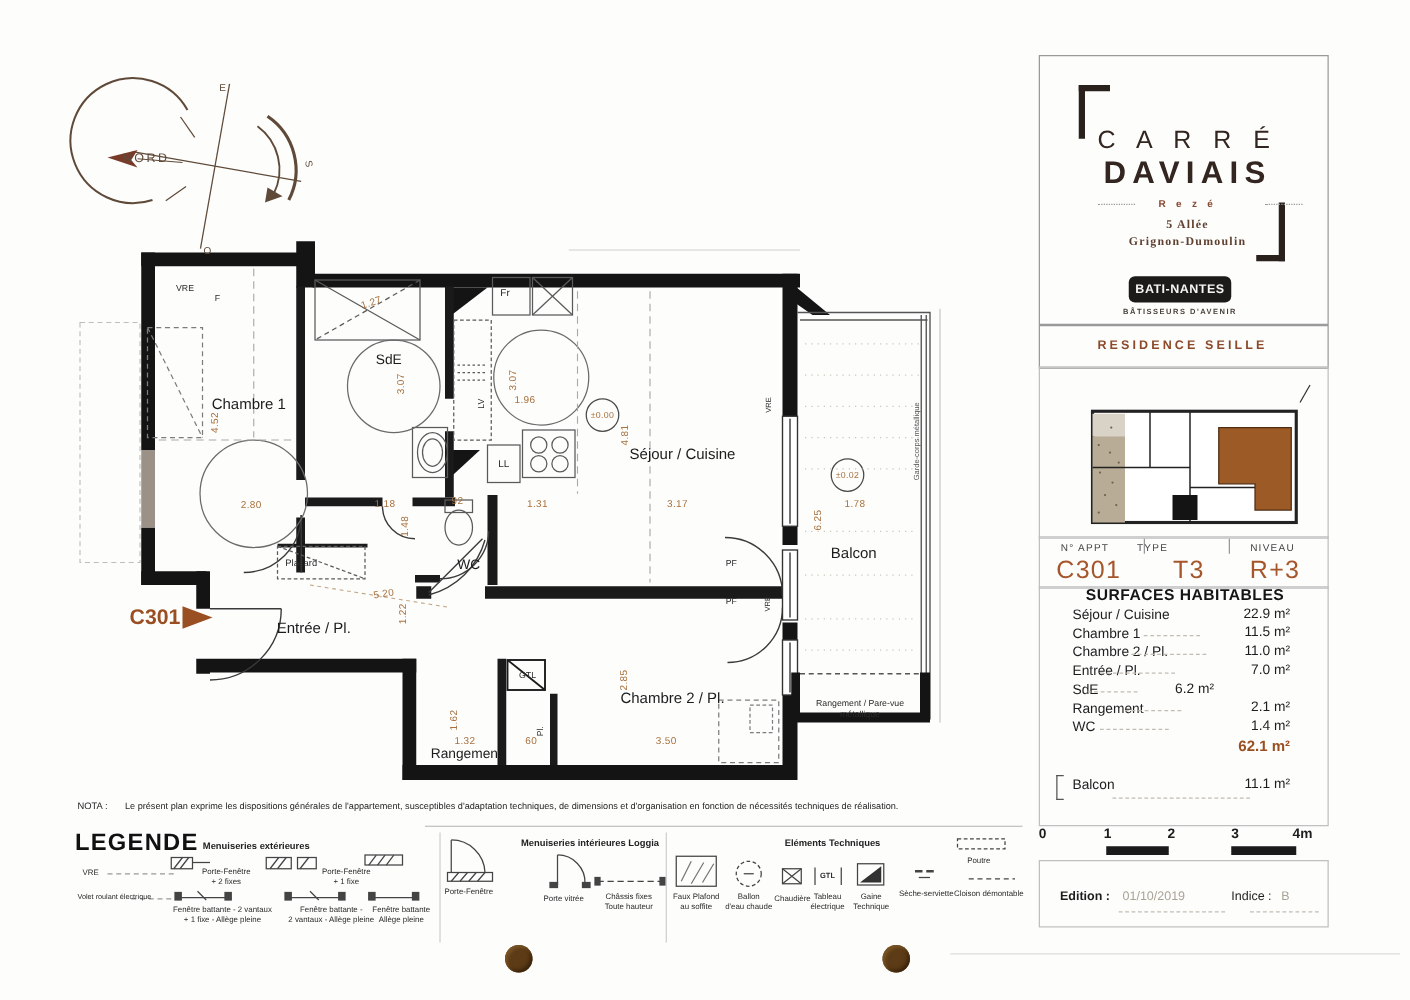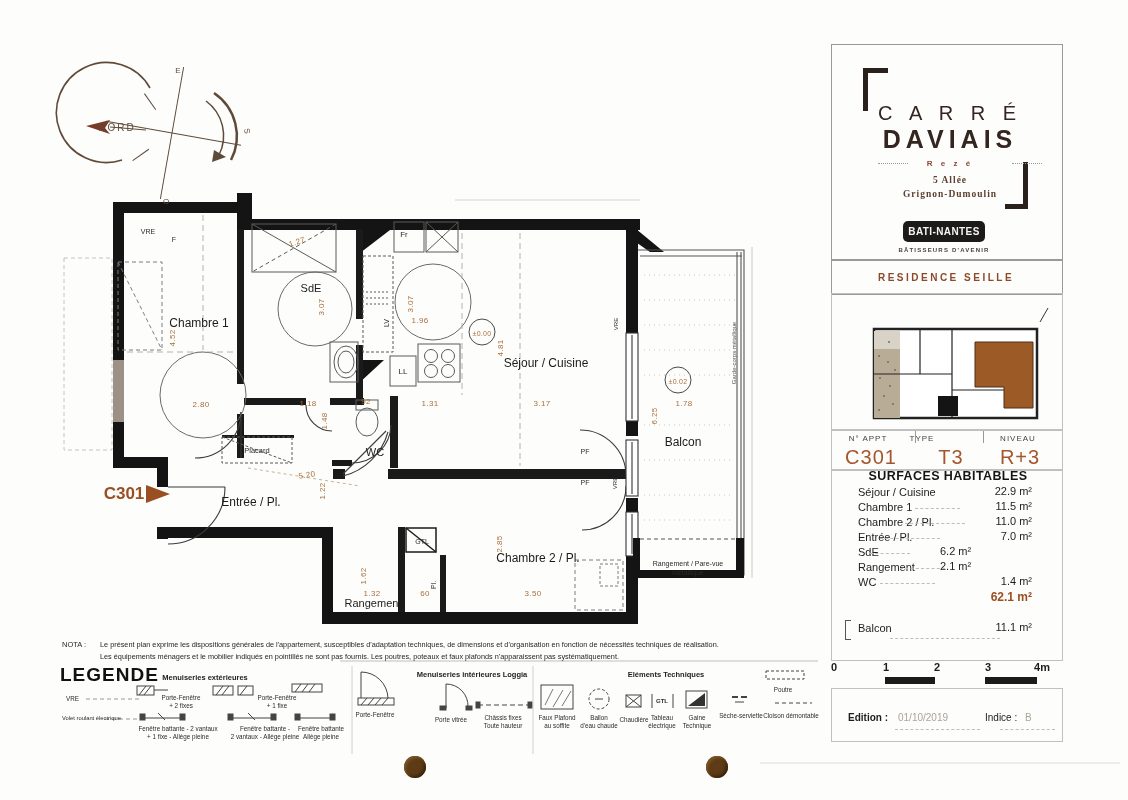--- a/index.html
+++ b/index.html
@@ -254,21 +254,21 @@
   <span class="c" style="left:166px;top:201px;font-size:8px;color:#5f4a39;">O</span>
 
   <span class="c tag" style="left:148px;top:231px;">VRE</span>
   <span class="c tag" style="left:174px;top:239px;">F</span>
   <span class="c room" style="left:199px;top:323px;">Chambre 1</span>
   <span class="c room" style="left:311px;top:288px;font-size:11px;">SdE</span>
   <span class="c tag" style="left:404px;top:234px;font-size:8px;">Fr</span>
   <span class="cv tag" style="left:386px;top:323px;">LV</span>
   <span class="c tag" style="left:403px;top:371px;font-size:8px;">LL</span>
   <span class="c room" style="left:375px;top:452px;font-size:11px;">WC</span>
-  <span class="c tag" style="left:257px;top:450px;font-size:7.5px;">Placard</span>
+  <span class="c tag" style="left:241px;top:450px;font-size:7.5px;">Placard</span>
   <span class="c room" style="left:251px;top:502px;">Entrée / Pl.</span>
   <span class="c" style="left:124px;top:494px;font-size:17px;font-weight:bold;color:#9a4f22;">C301</span>
   <span class="c room" style="left:373px;top:603px;font-size:11px;">Rangement</span>
   <span class="c tag" style="left:422px;top:541px;">GTL</span>
   <span class="cv tag" style="left:433px;top:585px;">Pl.</span>
   <span class="c room" style="left:538px;top:558px;">Chambre 2 / Pl.</span>
   <span class="c room" style="left:546px;top:363px;">Séjour / Cuisine</span>
   <span class="c room" style="left:683px;top:442px;">Balcon</span>
   <span class="c tag" style="left:585px;top:451px;">PF</span>
   <span class="c tag" style="left:585px;top:482px;">PF</span>
@@ -337,21 +337,21 @@
   <span class="lft" style="left:940px;top:485px;width:92px;text-align:right;font-size:11px;">22.9 m²</span>
   <span class="lft" style="left:858px;top:501px;font-size:11px;">Chambre 1</span>
   <span class="lft" style="left:940px;top:500px;width:92px;text-align:right;font-size:11px;">11.5 m²</span>
   <span class="lft" style="left:858px;top:516px;font-size:11px;">Chambre 2 / Pl.</span>
   <span class="lft" style="left:940px;top:515px;width:92px;text-align:right;font-size:11px;">11.0 m²</span>
   <span class="lft" style="left:858px;top:531px;font-size:11px;">Entrée / Pl.</span>
   <span class="lft" style="left:940px;top:530px;width:92px;text-align:right;font-size:11px;">7.0 m²</span>
   <span class="lft" style="left:858px;top:546px;font-size:11px;">SdE</span>
   <span class="lft" style="left:940px;top:545px;width:92px;font-size:11px;">6.2 m²</span>
   <span class="lft" style="left:858px;top:561px;font-size:11px;">Rangement</span>
-  <span class="lft" style="left:940px;top:560px;width:92px;text-align:left;font-size:11px;">2.1 m²</span>
+  <span class="lft" style="left:940px;top:560px;width:92px;text-align:right;font-size:11px;">2.1 m²</span>
   <span class="lft" style="left:858px;top:576px;font-size:11px;">WC</span>
   <span class="lft" style="left:940px;top:575px;width:92px;text-align:right;font-size:11px;">1.4 m²</span>
   <span class="lft" style="left:940px;top:590px;width:92px;text-align:right;font-size:12px;font-weight:bold;color:#9a4f22;">62.1 m²</span>
 
   <div class="leader" style="left:915px;top:508px;width:45px;"></div>
   <div class="leader" style="left:905px;top:523px;width:60px;"></div>
   <div class="leader" style="left:880px;top:538px;width:60px;"></div>
   <div class="leader" style="left:870px;top:553px;width:40px;"></div>
   <div class="leader" style="left:900px;top:568px;width:45px;"></div>
   <div class="leader" style="left:880px;top:583px;width:55px;"></div>
@@ -372,21 +372,20 @@
   <div class="fbox" style="left:831px;top:688px;width:230px;height:52px;"></div>
   <span class="lft" style="left:848px;top:712px;font-size:10px;font-weight:bold;">Edition :</span>
   <span class="lft" style="left:898px;top:712px;font-size:10px;color:#aba496;">01/10/2019</span>
   <span class="lft" style="left:985px;top:712px;font-size:10px;font-weight:normal;">Indice :</span>
   <span class="lft" style="left:1025px;top:712px;font-size:10px;color:#aba496;">B</span>
   <div class="leader" style="left:895px;top:729px;width:85px;"></div>
   <div class="leader" style="left:1000px;top:729px;width:55px;"></div>
 
   <span class="lft" style="left:62px;top:640px;font-size:7.5px;color:#1f1f1f;">NOTA :</span>
   <span class="lft" style="left:100px;top:640px;font-size:7.3px;color:#1f1f1f;">Le présent plan exprime les dispositions générales de l'appartement, susceptibles d'adaptation techniques, de dimensions et d'organisation en fonction de nécessités techniques de réalisation.</span>
-  <span class="lft" style="left:100px;top:652px;font-size:7.3px;color:#1f1f1f;">Les équipements ménagers et le mobilier indiqués en pointillés ne sont pas fournis. Les poutres, poteaux et faux plafonds n'apparaissent pas systématiquement.</span>
 
   <span class="lft" style="left:60px;top:664px;font-size:19px;font-weight:bold;letter-spacing:1px;color:#111;">LEGENDE</span>
   <span class="c lgh" style="left:205px;top:677px;">Menuiseries extérieures</span>
   <span class="c lgh" style="left:472px;top:674px;">Menuiseries intérieures Loggia</span>
   <span class="c lgh" style="left:666px;top:674px;">Eléments Techniques</span>
 
   <span class="lft lg" style="left:66px;top:695px;">VRE</span>
   <span class="lft lg" style="left:62px;top:715px;font-size:5.8px;">Volet roulant électrique</span>
   <span class="c lg ml" style="left:181px;top:702px;">Porte-Fenêtre
 + 2 fixes</span>

